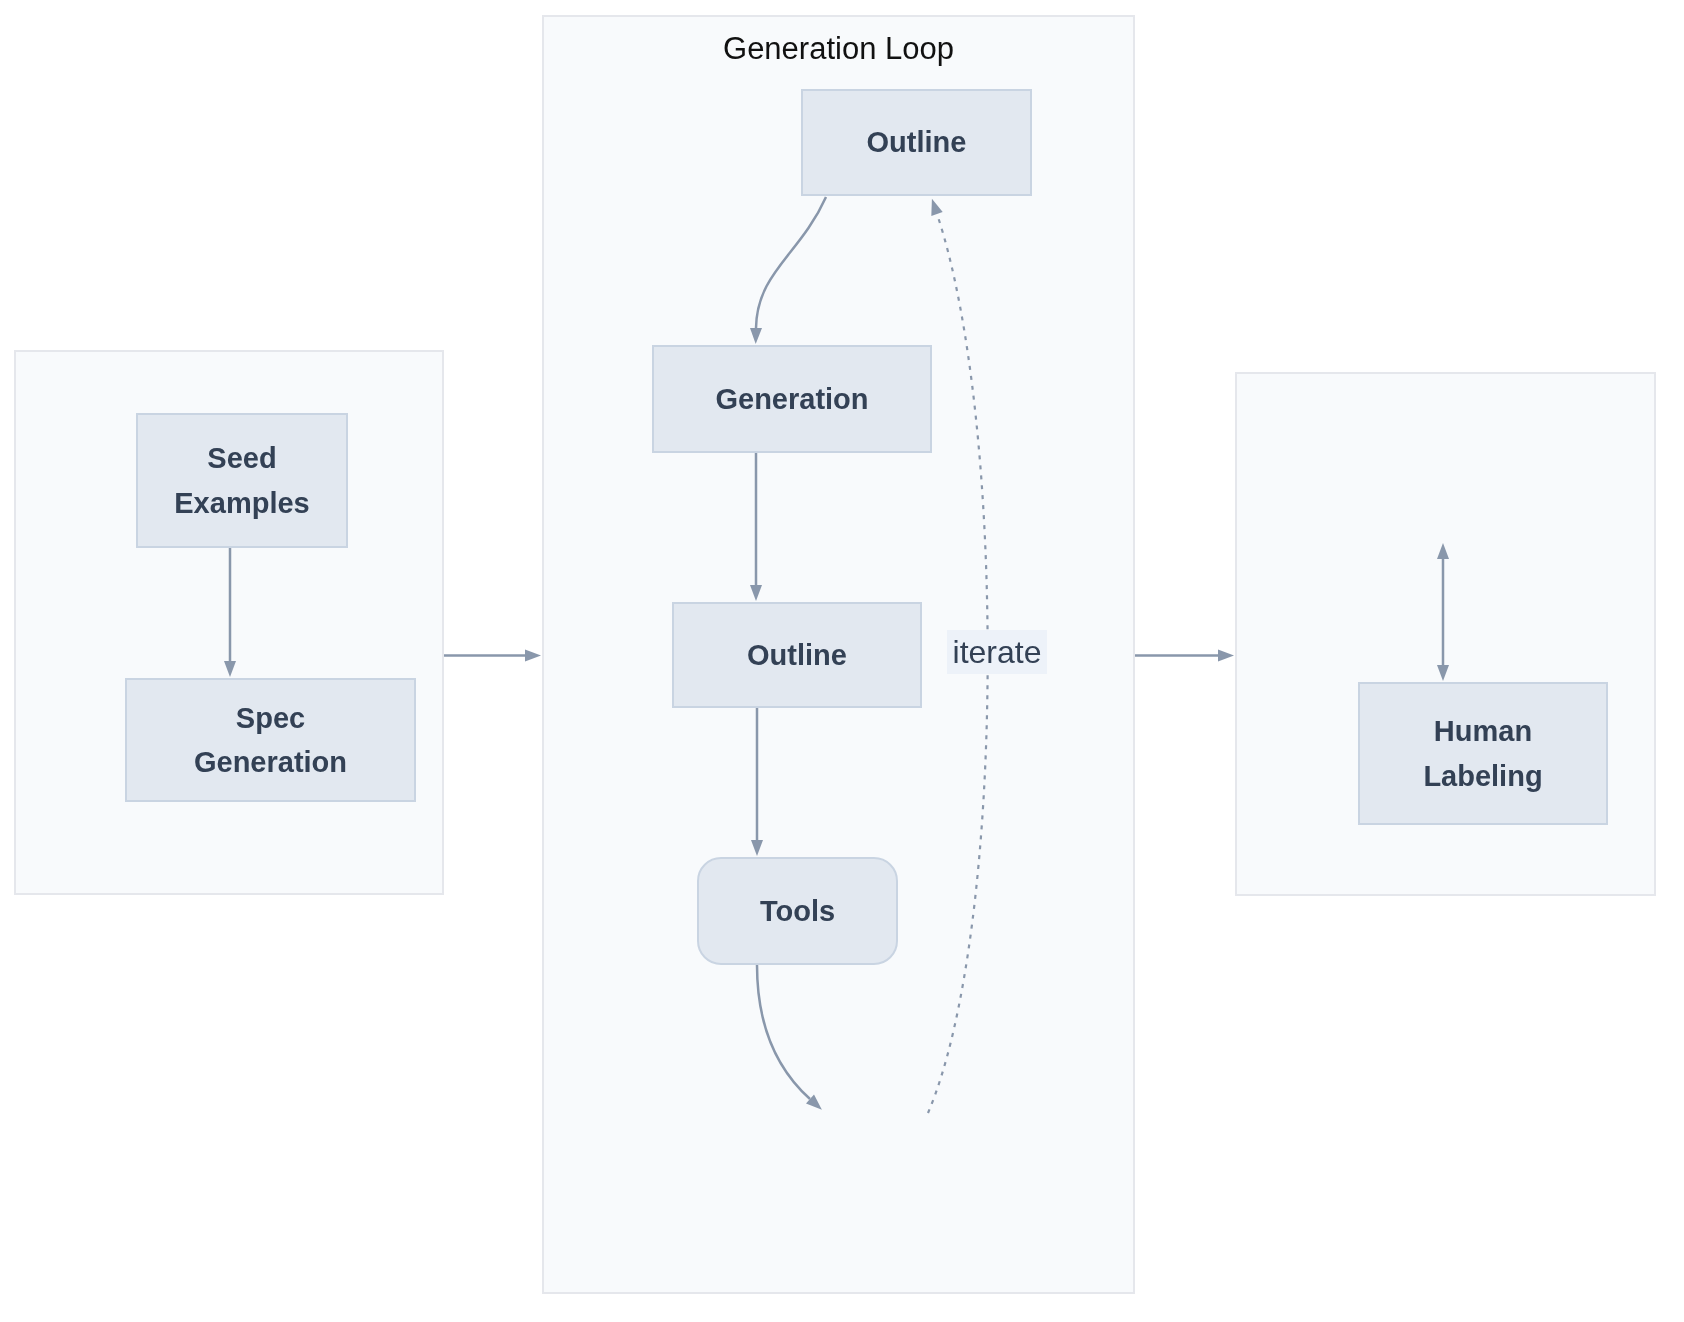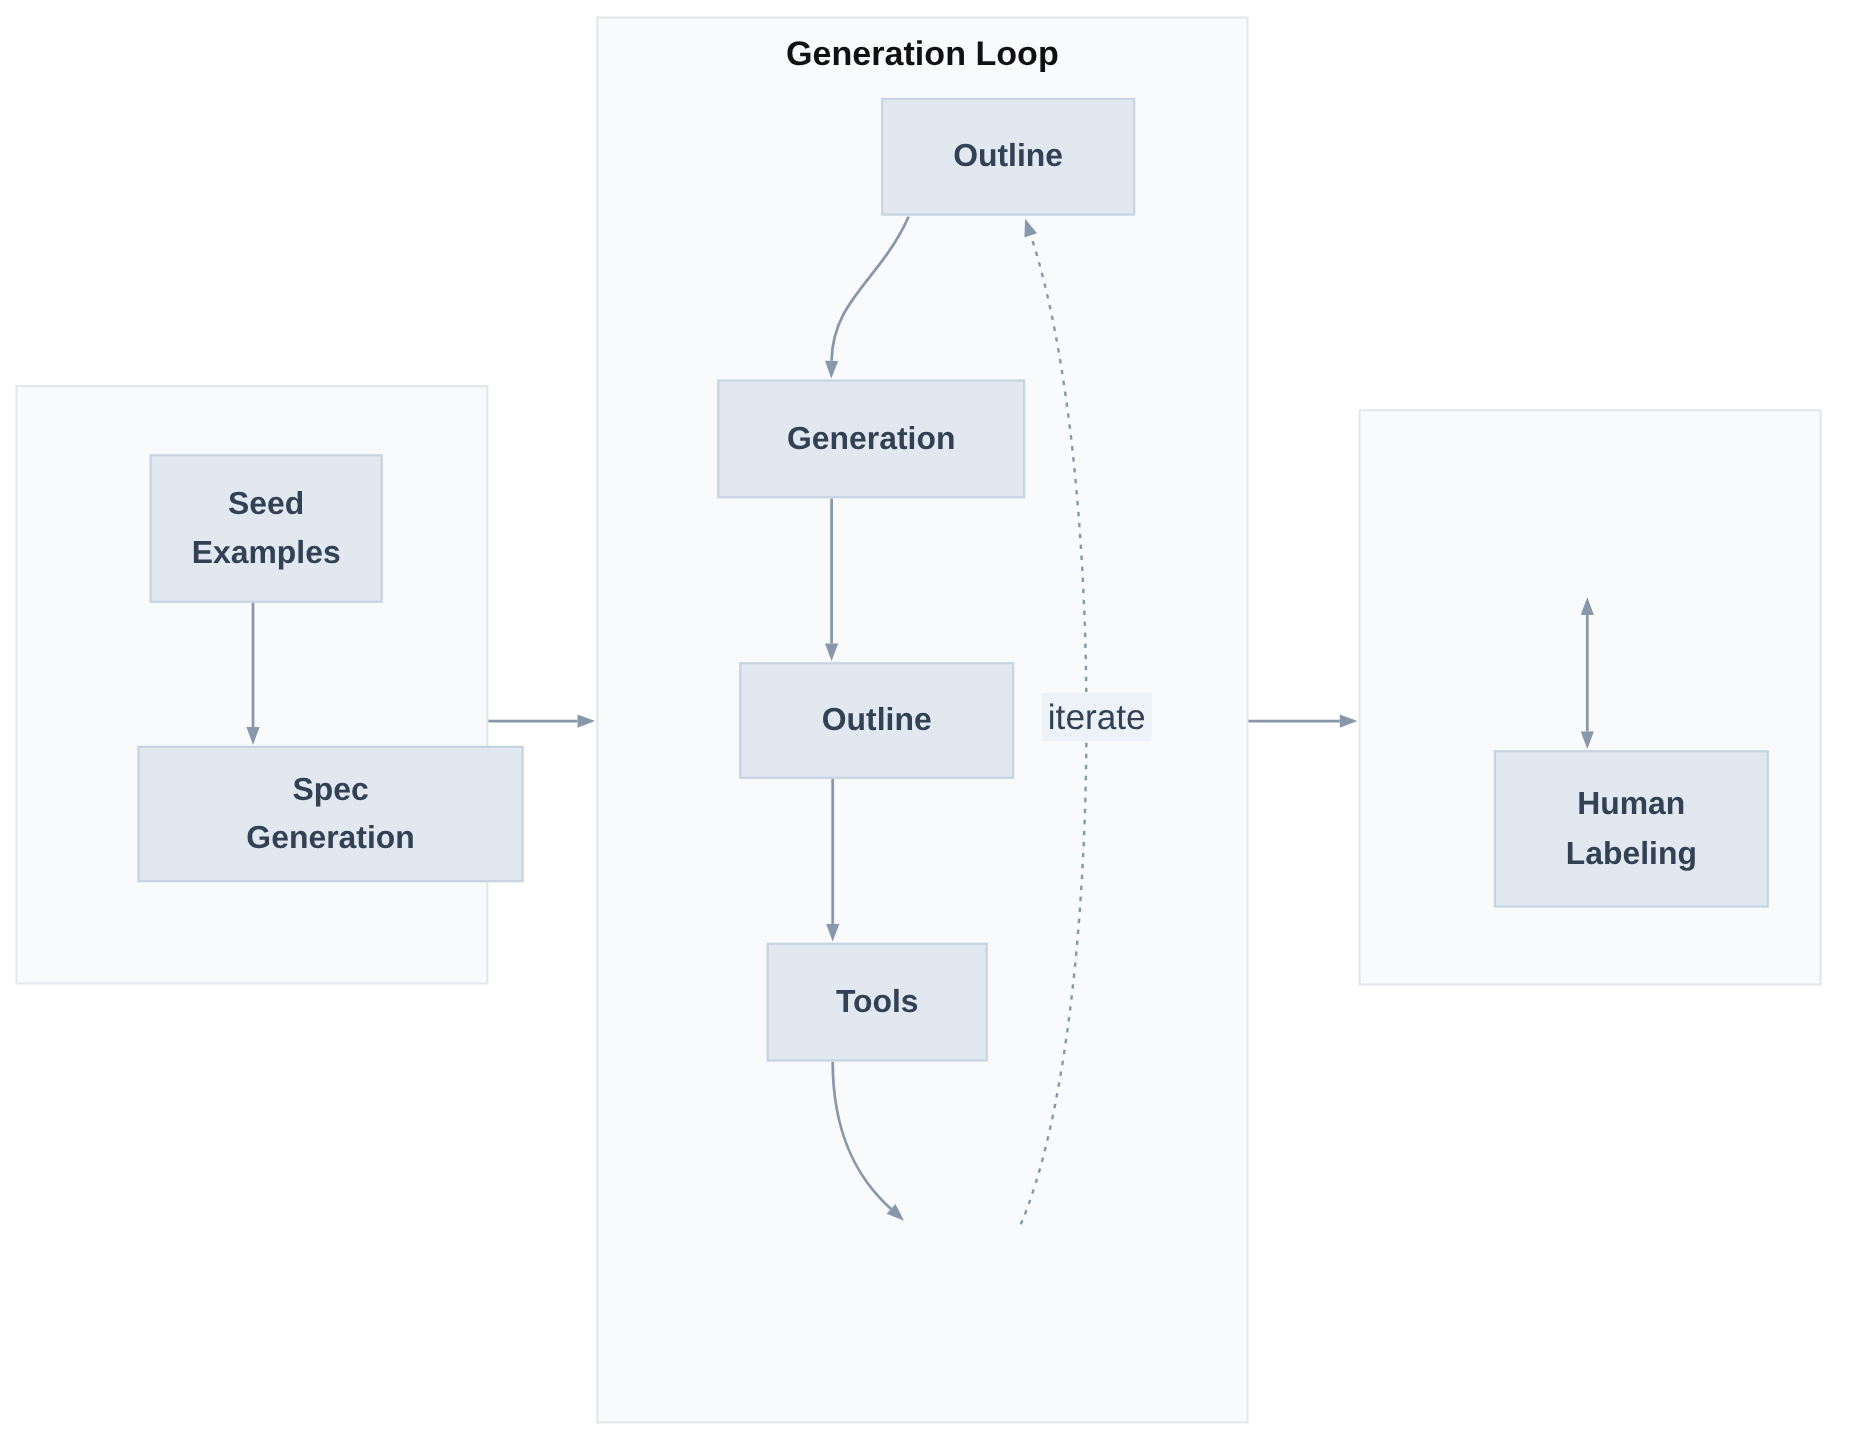--- a/index.html
+++ b/index.html
@@ -23,21 +23,21 @@
   .panel{
     position:absolute;
     box-sizing:border-box;
     background:var(--panel-fill);
     border:2px solid var(--panel-border);
   }
   .panel-title{
     margin-top:14px;
     text-align:center;
     font-size:31px;
-    font-weight:700;
+    font-weight:400;
     color:var(--title-text);
   }
   .node{
     position:absolute;
     box-sizing:border-box;
     display:flex;
     flex-direction:column;
     align-items:center;
     justify-content:center;
     background:var(--node-fill);
@@ -115,38 +115,38 @@
     <path class="edge dashed" d="M 928 1113 C 1006 930 1006 420 937 214" marker-end="url(#ah)"></path>
 
     <path class="edge" d="M 1443 559 L 1443 665" marker-start="url(#ahs)" marker-end="url(#ah)"></path>
   </svg>
 
   <div class="node" style="left:96px;top:413px;width:212px;height:135px;">
     <span>Seed</span>
     <span>Examples</span>
   </div>
 
-  <div class="node" style="left:85px;top:678px;width:351px;height:124px;">
+  <div class="node" style="left:85px;top:678px;width:291px;height:124px;">
     <span>Spec</span>
     <span>Generation</span>
   </div>
 
   <div class="node" style="left:761px;top:89px;width:231px;height:107px;">
     <span>Outline</span>
   </div>
 
   <div class="node" style="left:612px;top:345px;width:280px;height:108px;">
     <span>Generation</span>
   </div>
 
   <div class="node" style="left:632px;top:602px;width:250px;height:106px;">
     <span>Outline</span>
   </div>
 
-  <div class="node" style="left:657px;top:857px;width:201px;height:108px;">
+  <div class="node" style="left:657px;top:857px;width:201px;height:108px;border-radius:24px;">
     <span>Tools</span>
   </div>
 
 
 
   <div class="node" style="left:1318px;top:682px;width:250px;height:143px;">
     <span>Human</span>
     <span>Labeling</span>
   </div>
 

